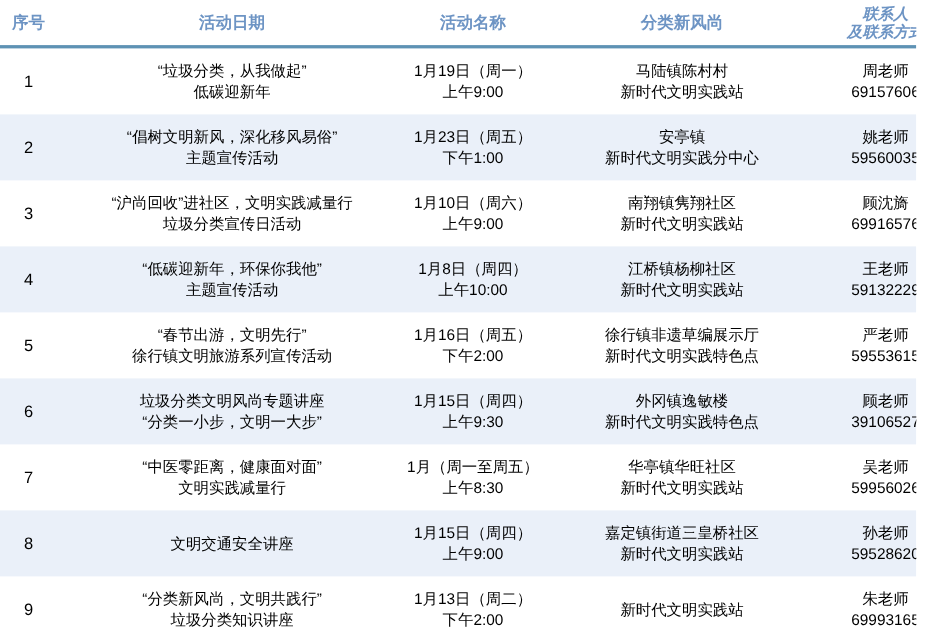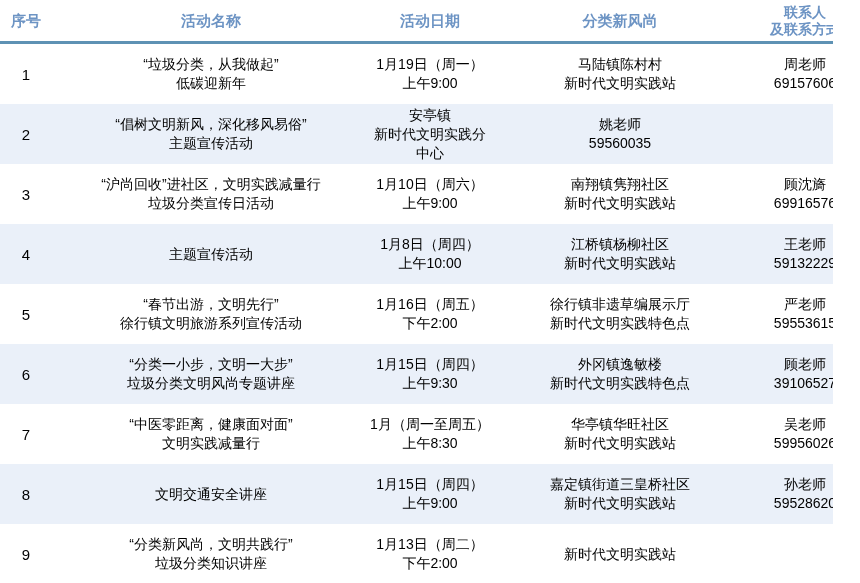--- a/index.html
+++ b/index.html
@@ -16,44 +16,44 @@
   .thead{
     height:41px;
     border-bottom:3px solid #5e92b4;
     box-sizing:content-box;
   }
   .th{
     display:flex;flex-direction:column;justify-content:center;align-items:center;
     text-align:center;
     color:#6d94c4;font-weight:bold;font-size:15px;line-height:18px;
   }
-  .th.small{font-size:14px;line-height:17px;}
+  .th.small{font-size:14px;line-height:17px;font-style:italic;}
   
   .tr{height:60px;}
   .tr:nth-child(even){background:#eaf0f9;}
   .td{
     display:flex;flex-direction:column;justify-content:center;align-items:center;
     text-align:center;font-size:14px;line-height:19px;color:#000;
   }
   .td .num{font-size:15px;}
 </style>
 </head>
 <body>
 
 <div id="app">
 
   <div class="grid-cols thead">
     <div class="th">
       <div>序号</div>
     </div>
     <div class="th">
+      <div>活动日期</div>
+    </div>
+    <div class="th">
       <div>活动名称</div>
-    </div>
-    <div class="th">
-      <div>活动日期</div>
     </div>
     <div class="th">
       <div>分类新风尚</div>
     </div>
     <div class="th small">
       <div>联系人</div>
       <div>及联系方式</div>
     </div>
   </div>
 
@@ -82,20 +82,24 @@
 
     <div class="grid-cols tr">
       <div class="td">
         <div class="num">2</div>
       </div>
       <div class="td">
         <div>“倡树文明新风，深化移风易俗”</div>
         <div>主题宣传活动</div>
       </div>
       <div class="td">
+        <div>1月23日（周五）</div>
+        <div>下午1:00</div>
+      </div>
+      <div class="td">
         <div>安亭镇</div>
         <div>新时代文明实践分中心</div>
       </div>
       <div class="td">
         <div>姚老师</div>
         <div>59560035</div>
       </div>
     </div>
 
     <div class="grid-cols tr">
@@ -118,20 +122,21 @@
         <div>顾沈旖</div>
         <div>69916576</div>
       </div>
     </div>
 
     <div class="grid-cols tr">
       <div class="td">
         <div class="num">4</div>
       </div>
       <div class="td">
+        <div>“低碳迎新年，环保你我他”</div>
         <div>主题宣传活动</div>
       </div>
       <div class="td">
         <div>1月8日（周四）</div>
         <div>上午10:00</div>
       </div>
       <div class="td">
         <div>江桥镇杨柳社区</div>
         <div>新时代文明实践站</div>
       </div>
@@ -161,22 +166,22 @@
         <div>严老师</div>
         <div>59553615</div>
       </div>
     </div>
 
     <div class="grid-cols tr">
       <div class="td">
         <div class="num">6</div>
       </div>
       <div class="td">
+        <div>垃圾分类文明风尚专题讲座</div>
         <div>“分类一小步，文明一大步”</div>
-        <div>垃圾分类文明风尚专题讲座</div>
       </div>
       <div class="td">
         <div>1月15日（周四）</div>
         <div>上午9:30</div>
       </div>
       <div class="td">
         <div>外冈镇逸敏楼</div>
         <div>新时代文明实践特色点</div>
       </div>
       <div class="td">
@@ -237,16 +242,20 @@
         <div>“分类新风尚，文明共践行”</div>
         <div>垃圾分类知识讲座</div>
       </div>
       <div class="td">
         <div>1月13日（周二）</div>
         <div>下午2:00</div>
       </div>
       <div class="td">
         <div>新时代文明实践站</div>
       </div>
+      <div class="td">
+        <div>朱老师</div>
+        <div>69993165</div>
+      </div>
     </div>
   </div>
 
 </div>
 
 </body></html>

